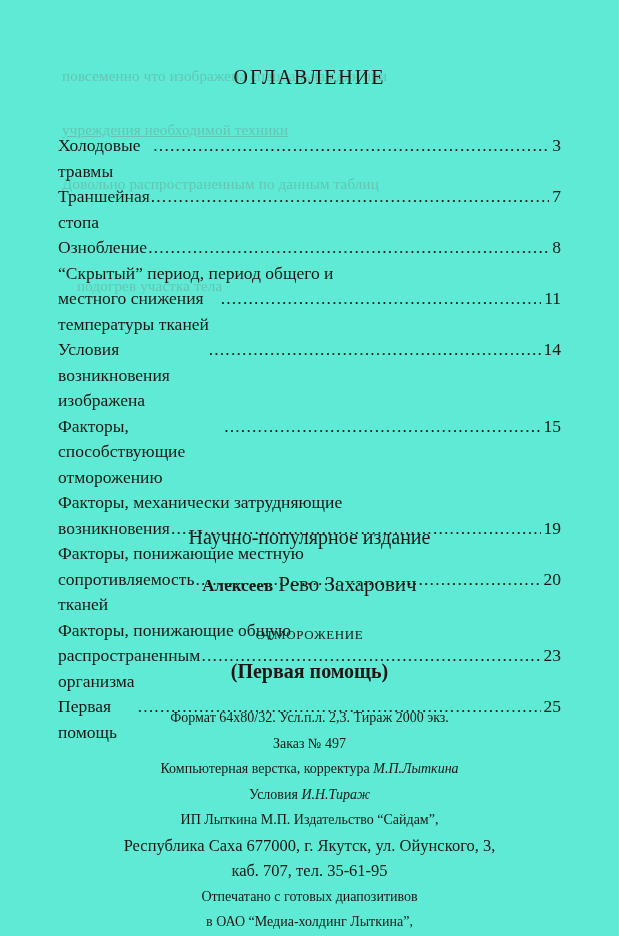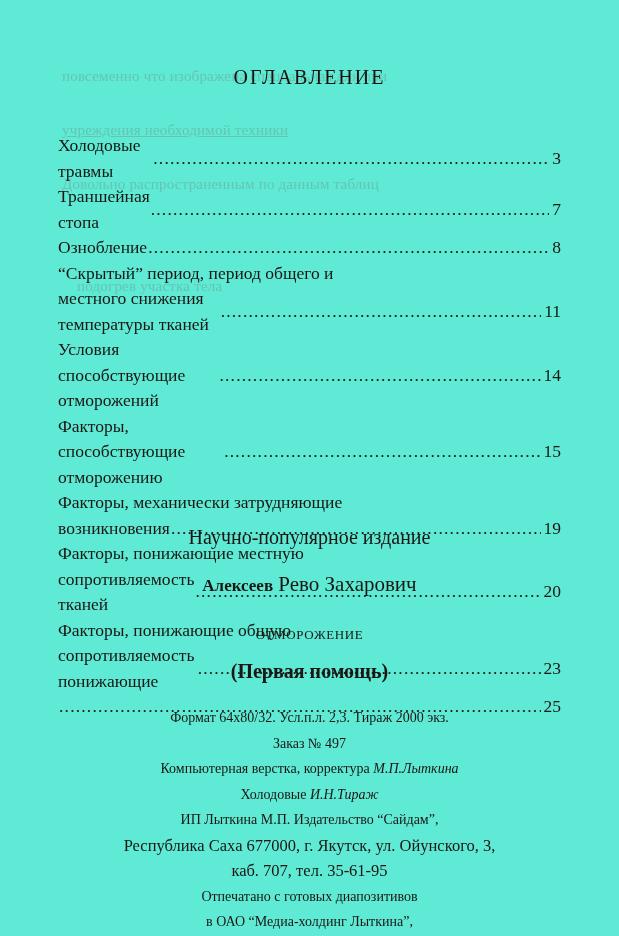--- a/index.html
+++ b/index.html
@@ -56,21 +56,21 @@
     font-size: 17.5px;
     line-height: 25.5px;
   }
   .toc-entry {
     display: block;
     position: relative;
     margin-bottom: 0px;
   }
   .toc-line {
     display: flex;
-    align-items: center;
+    align-items: flex-start;
     width: 100%;
   }
   .toc-text {
     white-space: pre-wrap;
   }
   .toc-dots {
     flex: 1 1 auto;
     overflow: hidden;
     white-space: nowrap;
     letter-spacing: 1.2px;
@@ -164,21 +164,21 @@
       <div class="toc-cont">“Скрытый” период, период общего и</div>
       <div class="toc-line">
         <span class="toc-text">местного снижения температуры тканей</span>
         <span class="toc-dots">...........................................................................................................</span>
         <span class="toc-page">11</span>
       </div>
     </div>
 
     <div class="toc-entry">
       <div class="toc-line">
-        <span class="toc-text">Условия способствующие отморожений</span>
+        <span class="toc-text">Условия возникновения изображена</span>
         <span class="toc-dots">...........................................................................................................</span>
         <span class="toc-page">14</span>
       </div>
     </div>
 
     <div class="toc-entry">
       <div class="toc-line">
         <span class="toc-text">Факторы, способствующие отморожению</span>
         <span class="toc-dots">...........................................................................................................</span>
         <span class="toc-page">15</span>
@@ -199,28 +199,29 @@
       <div class="toc-line">
         <span class="toc-text">сопротивляемость тканей</span>
         <span class="toc-dots">...........................................................................................................</span>
         <span class="toc-page">20</span>
       </div>
     </div>
 
     <div class="toc-entry">
       <div class="toc-cont">Факторы, понижающие общую</div>
       <div class="toc-line">
-        <span class="toc-text">сопротивляемость понижающие</span>
+        <span class="toc-text">распространенным организма</span>
         <span class="toc-dots">...........................................................................................................</span>
         <span class="toc-page">23</span>
       </div>
     </div>
 
     <div class="toc-entry">
       <div class="toc-line">
+        <span class="toc-text">Первая помощь</span>
         <span class="toc-dots">...........................................................................................................</span>
         <span class="toc-page">25</span>
       </div>
     </div>
 
   </div>
 
   <div class="colophon">
 
     <div class="col-kind">Научно-популярное издание</div>
@@ -231,21 +232,21 @@
 
     <div class="col-booktitle">ОТМОРОЖЕНИЕ</div>
     <div class="col-subtitle">(Первая помощь)</div>
 
     <div class="imprint">
       <div class="bigger">Формат 64х80/32. Усл.п.л. 2,3. Тираж 2000 экз.</div>
       <div class="bigger">Заказ № 497</div>
 
       <div class="bigger"><span>Компьютерная верстка, корректура </span><span class="it">М.П.Лыткина</span></div>
 
-      <div class="bigger"><span>Холодовые </span><span class="it">И.Н.Тираж</span></div>
+      <div class="bigger"><span>Условия </span><span class="it">И.Н.Тираж</span></div>
 
       <div class="bigger">ИП Лыткина М.П. Издательство “Сайдам”,</div>
       <div>Республика Саха 677000, г. Якутск, ул. Ойунского, 3,</div>
       <div>каб. 707, тел. 35-61-95</div>
 
       <div class="bigger">Отпечатано с готовых диапозитивов</div>
       <div class="bigger">в ОАО “Медиа-холдинг Лыткина”,</div>
       <div>677000, г. Якутск, пер. Вилюйский, 20</div>
     </div>
 

